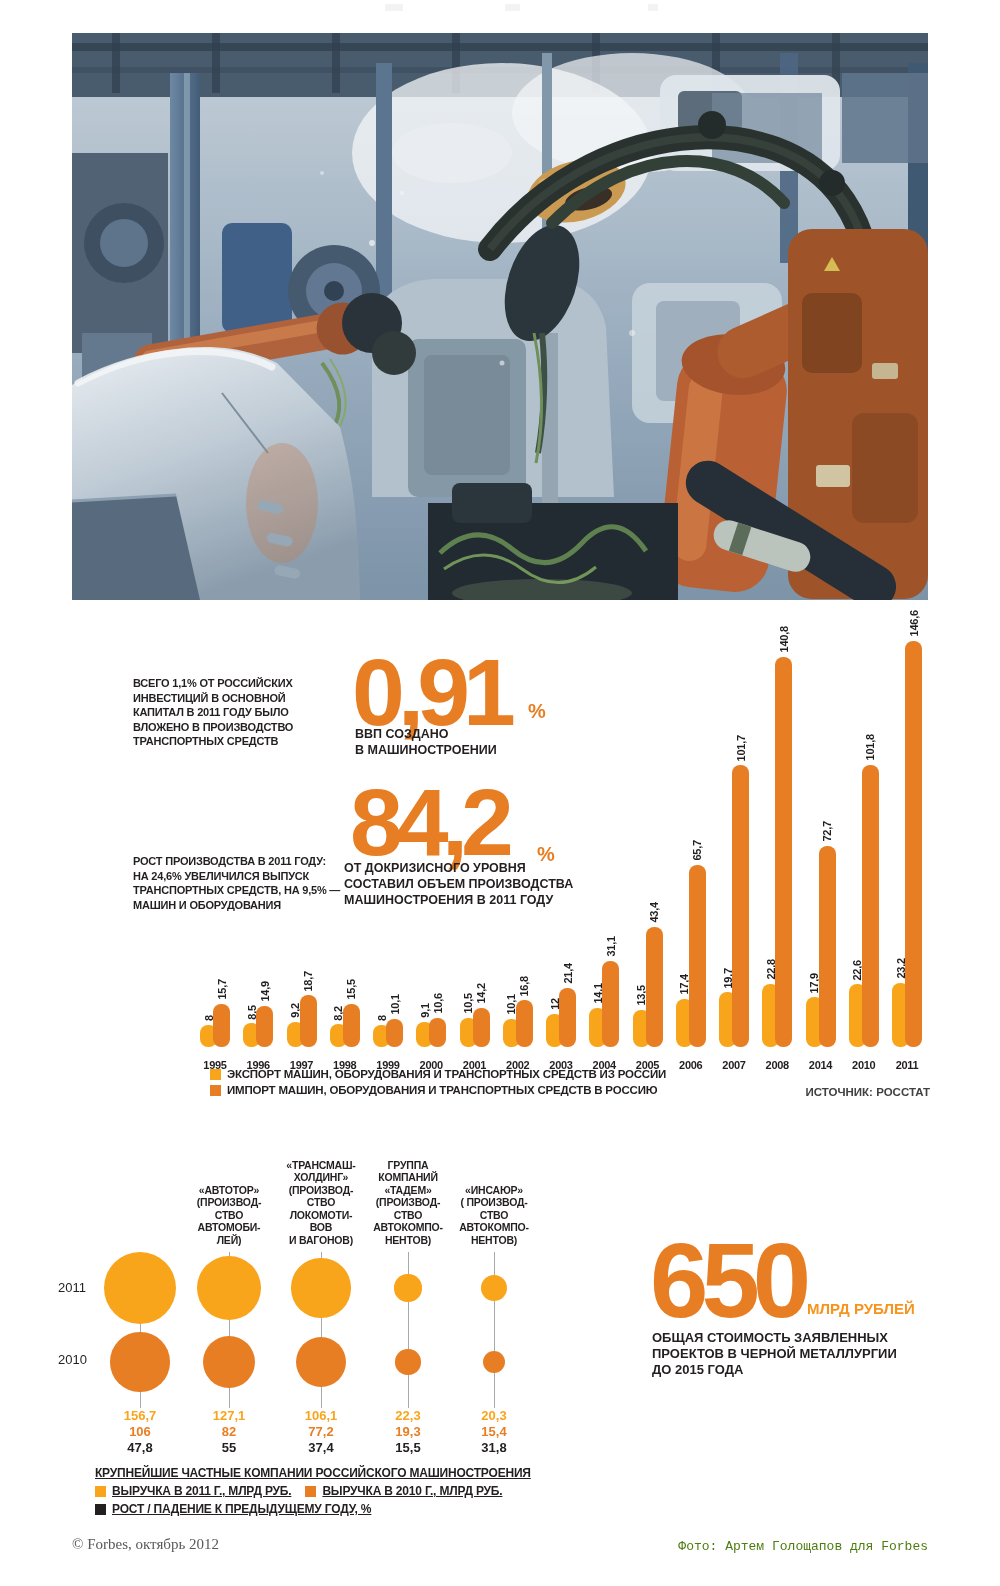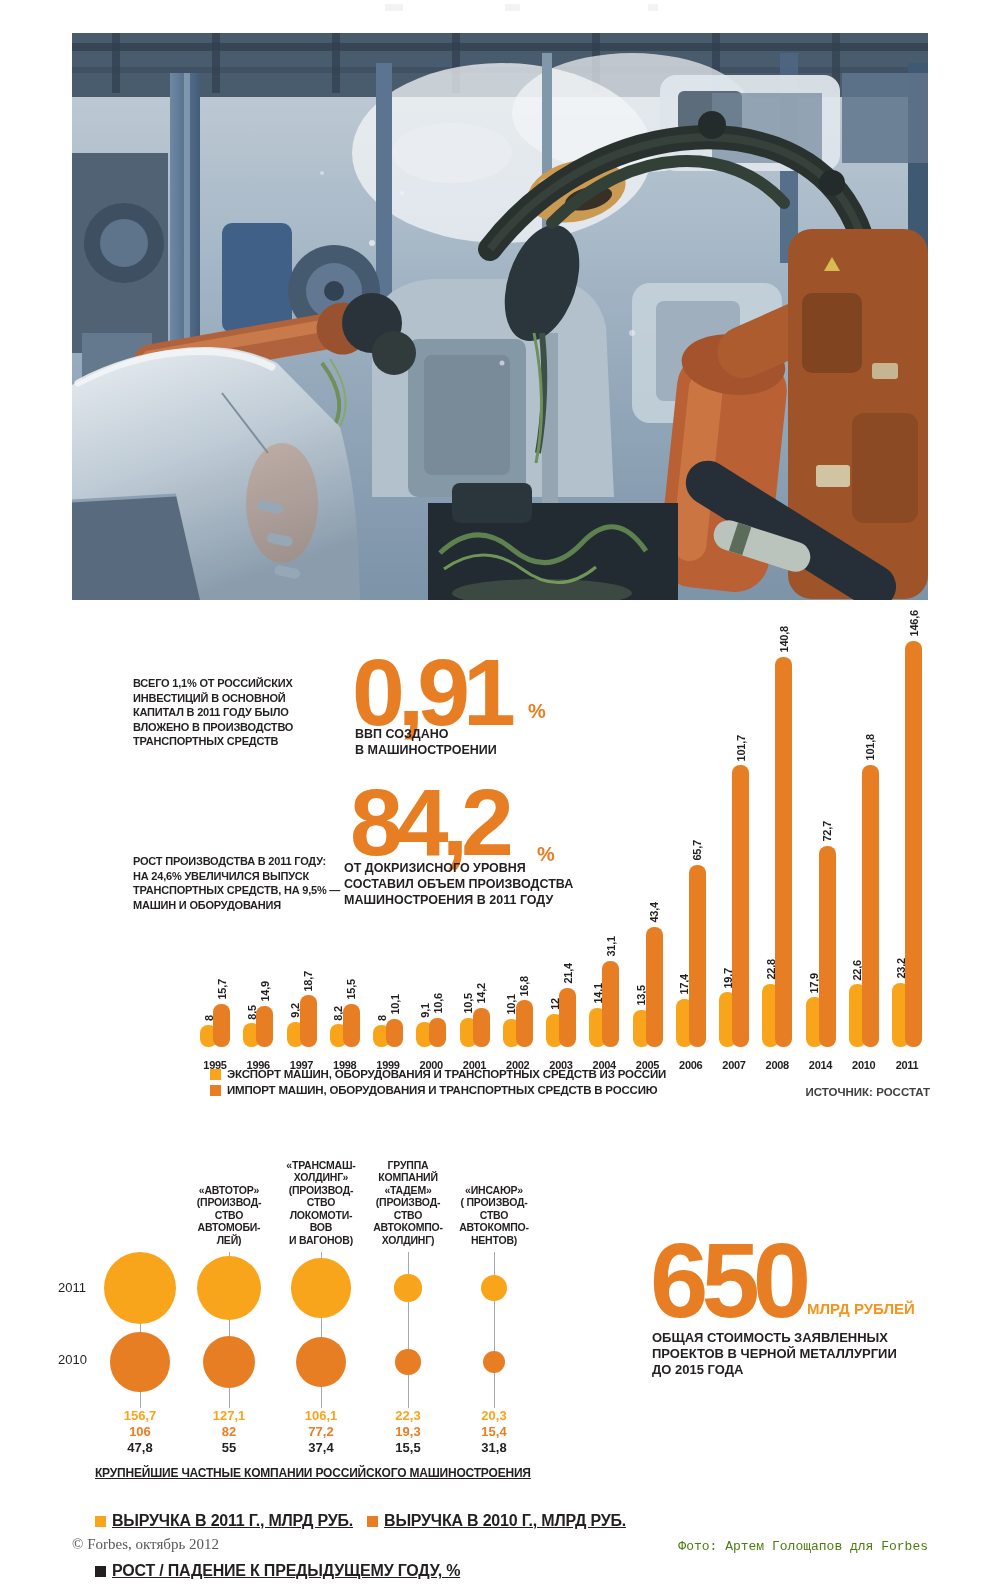--- a/index.html
+++ b/index.html
@@ -62,21 +62,21 @@
   
   #big650{position:absolute;left:650px;top:1228px;font-size:105px;font-weight:bold;
           letter-spacing:-7px;line-height:1;color:var(--orange);}
   #unit650{position:absolute;left:807px;top:1300px;font-size:15px;font-weight:bold;color:var(--accent);}
   #caption650{position:absolute;left:652px;top:1330px;font-size:13px;font-weight:bold;line-height:16px;}
 
   
   #bottom-legend{position:absolute;left:95px;top:1466px;display:flex;flex-direction:column;gap:4px;text-decoration:underline;}
   .bl-title{font-size:12px;font-weight:bold;letter-spacing:-0.2px;}
   .bl-row{display:flex;gap:14px;}
-  .bl-row .legend-item{font-size:16px;margin-top:28px;}
+  .bl-row .legend-item{font-size:12px;}
 
   
   #footer-left{position:absolute;left:72px;top:1536px;font-family:"Liberation Serif",serif;
                font-size:15px;color:#58595B;}
   #footer-right{position:absolute;right:72px;top:1539px;font-family:Liberation Mono, monospace;
                 font-size:13px;color:#4d7c0f;}
 </style>
 </head>
 <body>
 
@@ -441,21 +441,21 @@
         <div class="vy">106,1</div>
         <div class="vo">77,2</div>
         <div class="vk">37,4</div>
       </div>
       <div class="cname" style="left: 351px; top: 1126px; width: 114px; height: 120px;"><span class="pre">ГРУППА
 КОМПАНИЙ
 «ТАДЕМ»
 (ПРОИЗВОД-
 СТВО
 АВТОКОМПО-
-ХОЛДИНГ)</span></div>
+НЕНТОВ)</span></div>
       <div class="connector" style="left: 408px; top: 1252px; height: 156px;"></div>
       <div class="bubble b2011" style="left: 394.447px; top: 1274.45px; height: 27.1059px; width: 27.1059px;"></div>
       <div class="bubble b2010" style="left: 395.392px; top: 1349.39px; height: 25.2168px; width: 25.2168px;"></div>
       <div class="cvalues" style="left: 351px; top: 1408px; width: 114px;">
         <div class="vy">22,3</div>
         <div class="vo">19,3</div>
         <div class="vk">15,5</div>
       </div>
       <div class="cname" style="left: 437px; top: 1126px; width: 114px; height: 120px;"><span class="pre">«ИНСАЮР»
 ( ПРОИЗВОД-

